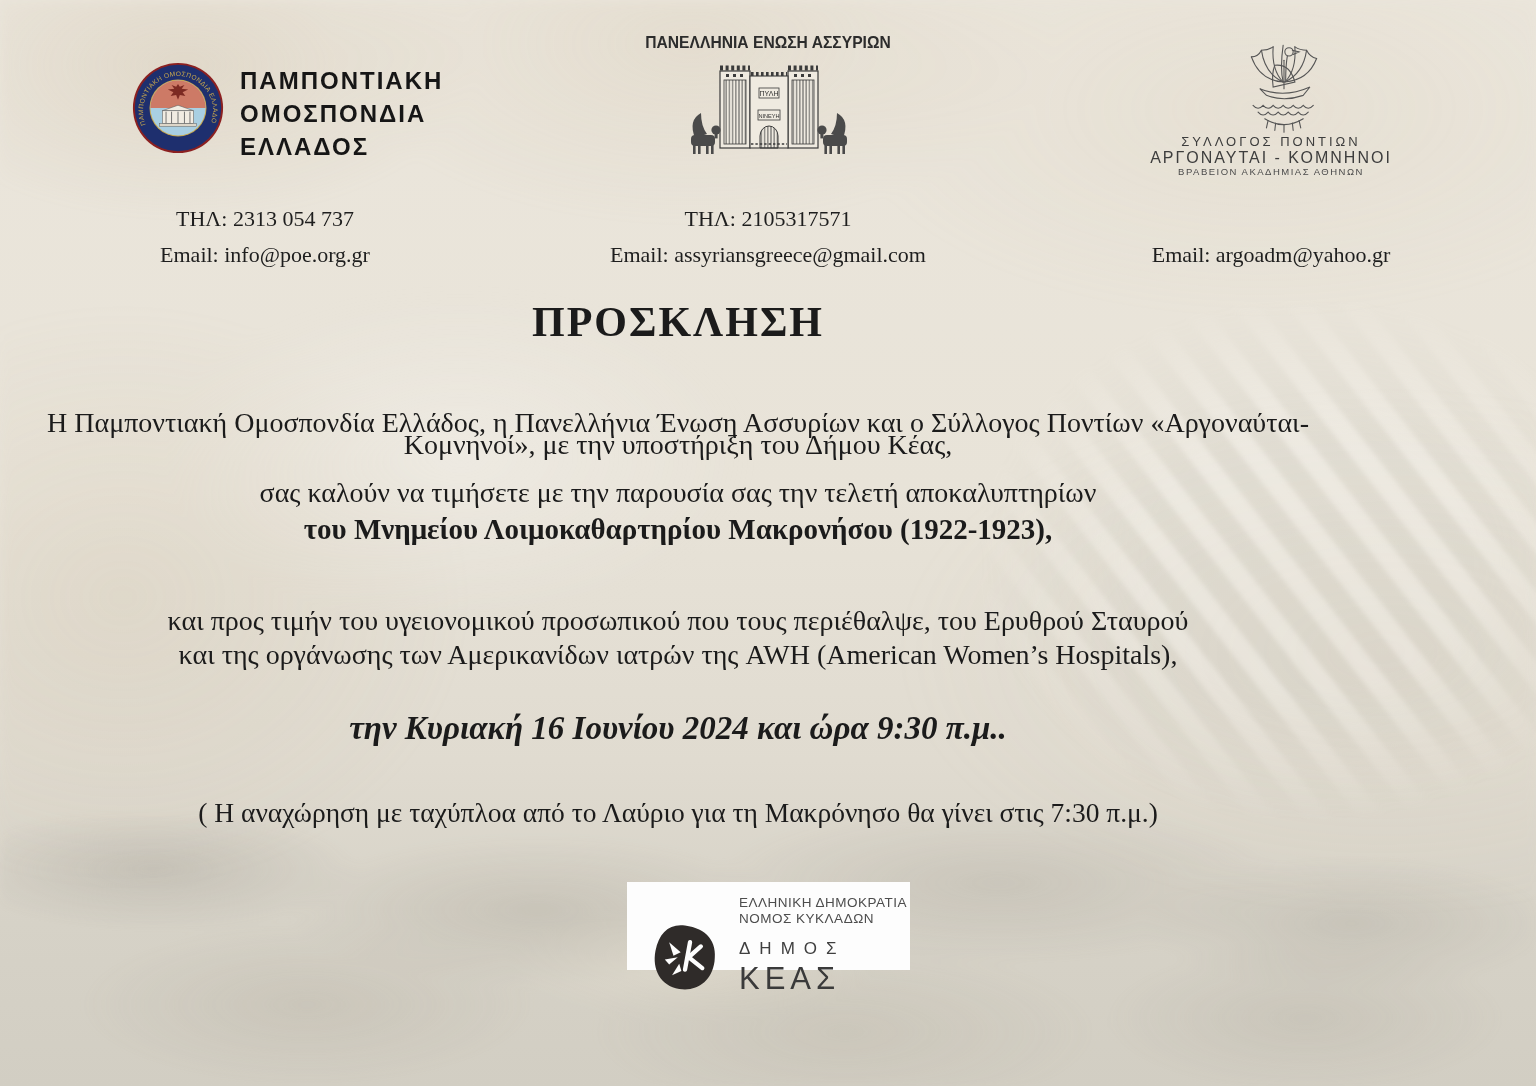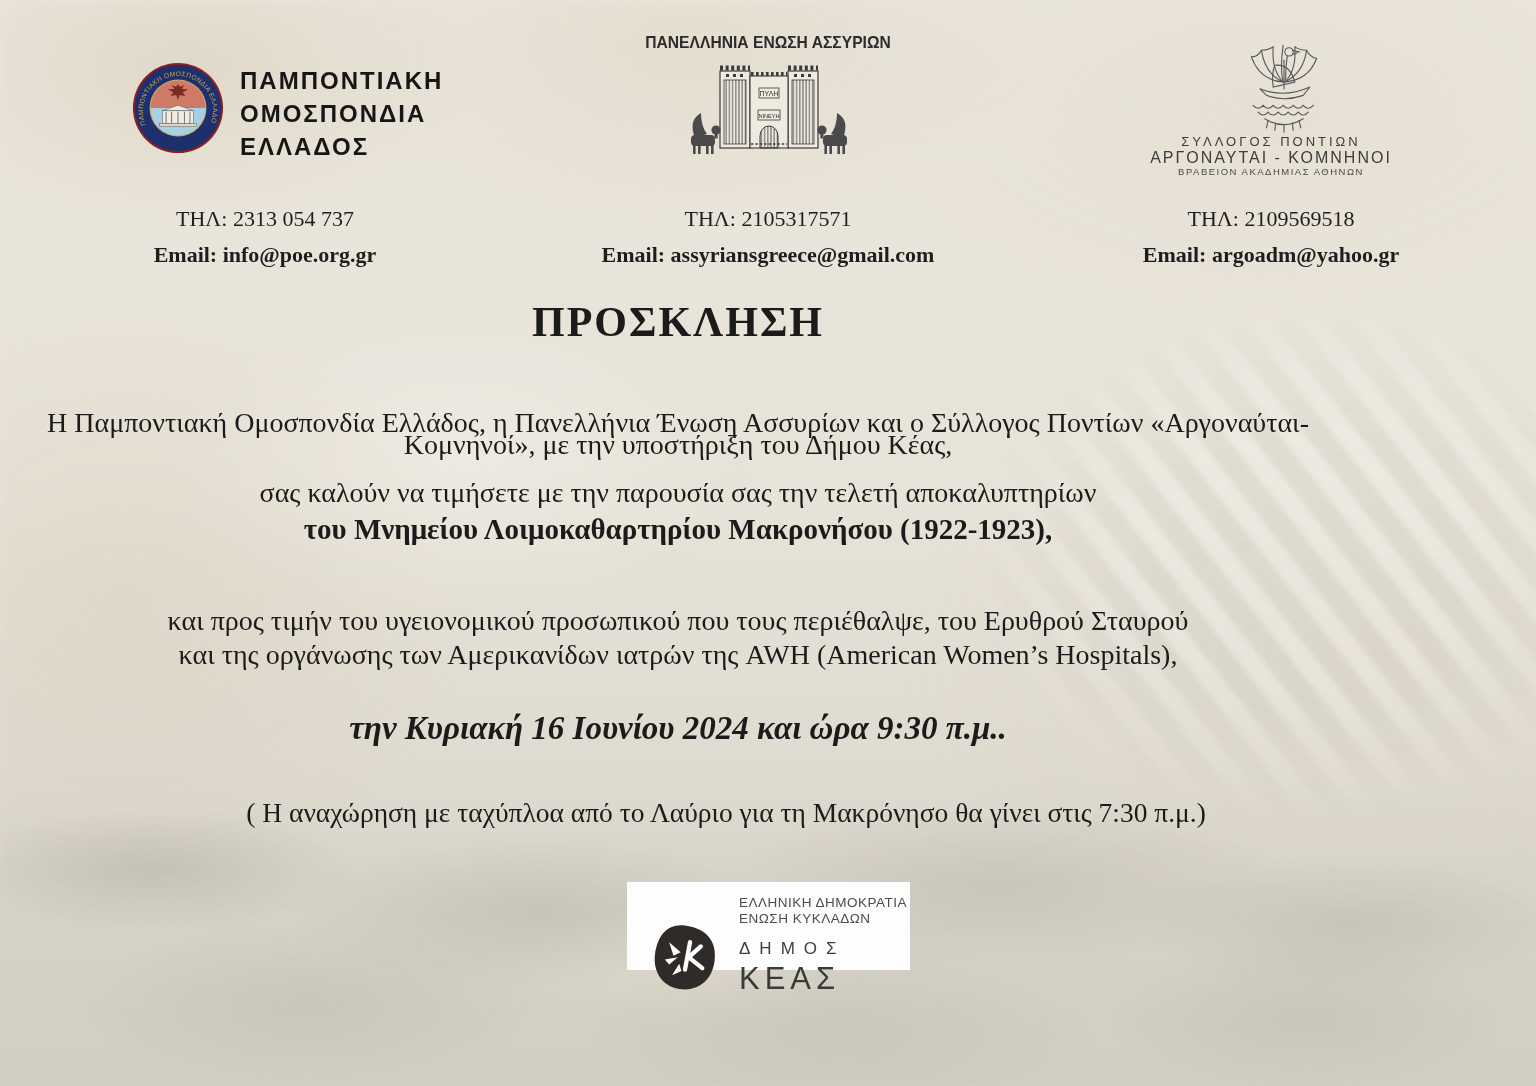--- a/index.html
+++ b/index.html
@@ -31,21 +31,21 @@
       radial-gradient(380px 130px at 55% 80%, rgba(165,158,142,.20), transparent 70%),
       radial-gradient(300px 110px at 85% 75%, rgba(158,152,140,.22), transparent 70%),
       radial-gradient(260px 80px at 45% 55%, rgba(235,228,212,.45), transparent 70%);
     filter:blur(5px);opacity:.85;}
   .col{position:absolute;top:0;width:530px;height:300px;}
   .col-left{left:0;}
   .col-center{left:503px;}
   .col-right{left:1006px;}
   .contact{position:absolute;width:100%;text-align:center;font-size:22px;color:#1e1e1e;}
   .tel-line{top:206px;}
-  .email-line{top:242px;font-weight:bold;}
+  .email-line{top:242px;}
   .poe-logo{position:absolute;left:132px;top:62px;width:92px;height:92px;}
   .poe-name{position:absolute;left:240px;top:64px;font-family:"Liberation Sans",sans-serif;
     font-weight:bold;font-size:24px;line-height:33px;letter-spacing:2px;color:#161616;}
   .assyrian-name{position:absolute;top:33px;width:100%;text-align:center;
     font-family:"Liberation Sans",sans-serif;font-weight:bold;font-size:17px;letter-spacing:0px;color:#2c2c2c;
     transform:scaleX(.92);}
   .gate-logo{position:absolute;left:180px;top:56px;width:172px;height:112px;}
   .eagle-logo{position:absolute;left:232px;top:40px;width:92px;height:94px;}
   .argo-line{position:absolute;width:100%;text-align:center;font-family:"Liberation Sans",sans-serif;color:#3d3d3d;}
   .argo-l1{top:134px;font-size:13px;letter-spacing:3px;}
@@ -55,21 +55,21 @@
   .title{top:298px;font-size:42px;font-weight:bold;letter-spacing:2px;}
   .t-body{font-size:28px;}
   .intro1{top:407px;}
   .intro2{top:429px;}
   .invite{top:477px;}
   .monument{top:513px;font-size:29px;font-weight:bold;}
   .mem1{top:571px;}
   .mem2{top:605px;}
   .mem3{top:639px;}
   .date{top:710px;font-size:33px;font-weight:bold;font-style:italic;}
-  .departure{top:797px;font-size:27.5px;padding-left:48px;}
+  .departure{top:797px;font-size:27.5px;}
   .kea-box{position:absolute;left:627px;top:882px;width:283px;height:88px;background:#fdfdfd;}
   .kea-symbol{position:absolute;left:18px;top:40px;width:80px;height:72px;}
   .kea-text{position:absolute;left:112px;top:13px;font-family:"Liberation Sans",sans-serif;color:#4d4d4d;}
   .kea-l1{font-size:13.5px;line-height:16px;letter-spacing:.5px;}
   .kea-l2{font-size:13.5px;line-height:16px;letter-spacing:.5px;}
   .kea-l3{margin-top:12px;font-size:17px;letter-spacing:9px;color:#3f3f3f;}
   .kea-l4{margin-top:2px;font-size:31px;letter-spacing:5px;color:#3a3a3a;}
 </style>
 </head>
 <body>
@@ -194,21 +194,20 @@
         <path d="M26,58 Q55,70 86,56 L78,66 Q55,74 34,66 Z"></path>
         <path d="M18,78 q6,7 12,0 q6,7 12,0 q6,7 12,0 q6,7 12,0 q6,7 12,0 q6,7 12,0"></path>
         <path d="M24,86 q6,7 12,0 q6,7 12,0 q6,7 12,0 q6,7 12,0 q6,7 12,0"></path>
         <path d="M32,94 q23,14 46,0"></path>
         <path d="M36,96 l-2,9 M45,99 l-1,9 M55,101 v9 M65,99 l1,9 M73,96 l2,9"></path>
       </g>
     </svg>
     <div class="argo-line argo-l1">ΣΥΛΛΟΓΟΣ ΠΟΝΤΙΩΝ</div>
     <div class="argo-line argo-l2">ΑΡΓΟΝΑΥΤΑΙ - ΚΟΜΝΗΝΟΙ</div>
     <div class="argo-line argo-l3">ΒΡΑΒΕΙΟΝ ΑΚΑΔΗΜΙΑΣ ΑΘΗΝΩΝ</div>
-    <div class="contact tel-line">ΤΗΛ: 2109569518</div>
     <div class="contact email-line">Email: argoadm@yahoo.gr</div>
   </div>
 
   <div class="line title">ΠΡΟΣΚΛΗΣΗ</div>
 
   <div class="line t-body intro1">Η Παμποντιακή Ομοσπονδία Ελλάδος, η Πανελλήνια Ένωση Ασσυρίων και ο Σύλλογος Ποντίων «Αργοναύται-</div>
   <div class="line t-body invite">σας καλούν να τιμήσετε με την παρουσία σας την τελετή αποκαλυπτηρίων</div>
   <div class="line t-body intro2">Κομνηνοί», με την υποστήριξη του Δήμου Κέας,</div>
   <div class="line monument">του Μνημείου Λοιμοκαθαρτηρίου Μακρονήσου (1922-1923),</div>
   <div class="line t-body mem2">και προς τιμήν του υγειονομικού προσωπικού που τους περιέθαλψε, του Ερυθρού Σταυρού</div>
@@ -224,18 +223,18 @@
         <path d="M72,34 L55,49 L74,64"></path>
       </g>
       <g fill="#fdfdfd">
         <polygon points="28,28 44,42 34,47"></polygon>
         <polygon points="22,52 40,49 28,59"></polygon>
         <polygon points="32,74 42,58 45,68"></polygon>
       </g>
     </svg>
     <div class="kea-text">
       <div class="kea-l1">ΕΛΛΗΝΙΚΗ ΔΗΜΟΚΡΑΤΙΑ</div>
-      <div class="kea-l2">ΕΝΩΣΗ ΚΥΚΛΑΔΩΝ</div>
+      <div class="kea-l2">ΝΟΜΟΣ ΚΥΚΛΑΔΩΝ</div>
       <div class="kea-l3">ΔΗΜΟΣ</div>
       <div class="kea-l4">ΚΕΑΣ</div>
     </div>
   </div>
 </div>
 
 </body></html>

